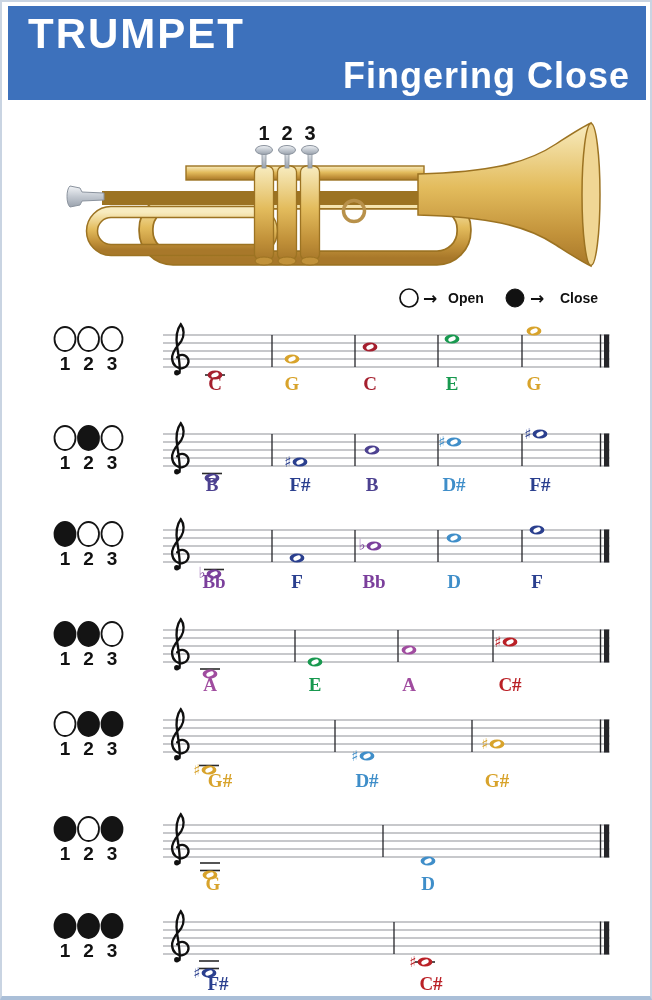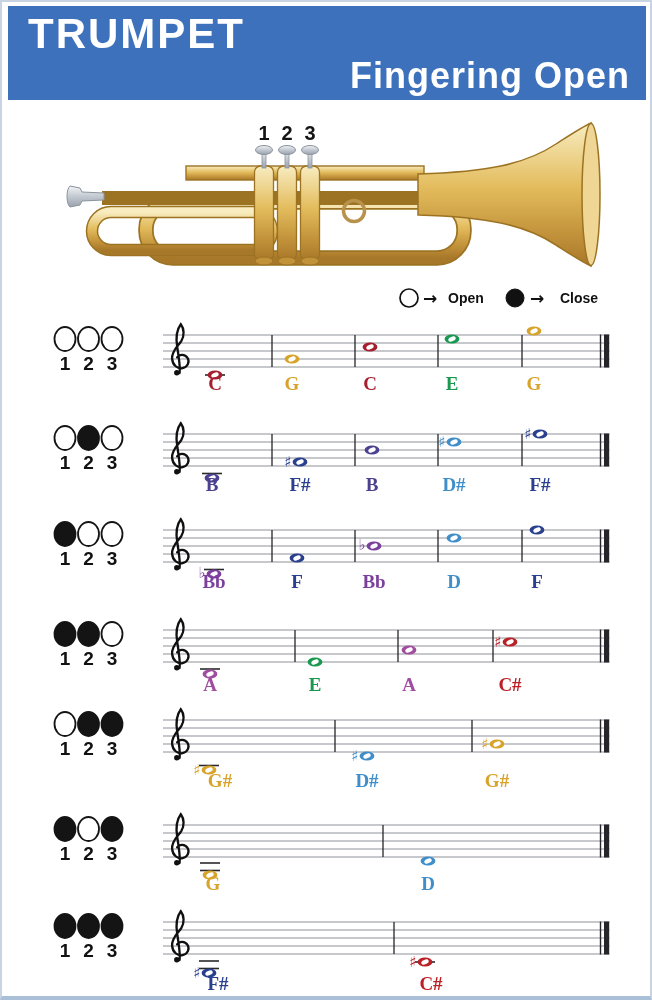--- a/index.html
+++ b/index.html
@@ -27,21 +27,21 @@
   .nletter{font:bold 19px "Liberation Serif",serif;text-anchor:middle;}
   .accg{font:bold 15px "DejaVu Sans",sans-serif;text-anchor:middle;}
 </style>
 </head>
 <body>
 
 <div class="poster">
 
   <div class="hdr">
     <div class="title">TRUMPET</div>
-    <div class="subtitle">Fingering Open</div>
+    <div class="subtitle">Fingering Close</div>
   </div>
 
   <svg class="trumpet-svg" width="544" height="178" viewBox="0 0 544 178">
     <defs>
       <linearGradient id="gold" x1="0" y1="0" x2="0" y2="1">
         <stop offset="0" stop-color="#f8ecc0"></stop>
         <stop offset="0.45" stop-color="#e3bc5d"></stop>
         <stop offset="0.78" stop-color="#c2923a"></stop>
         <stop offset="1" stop-color="#a8782a"></stop>
       </linearGradient>

